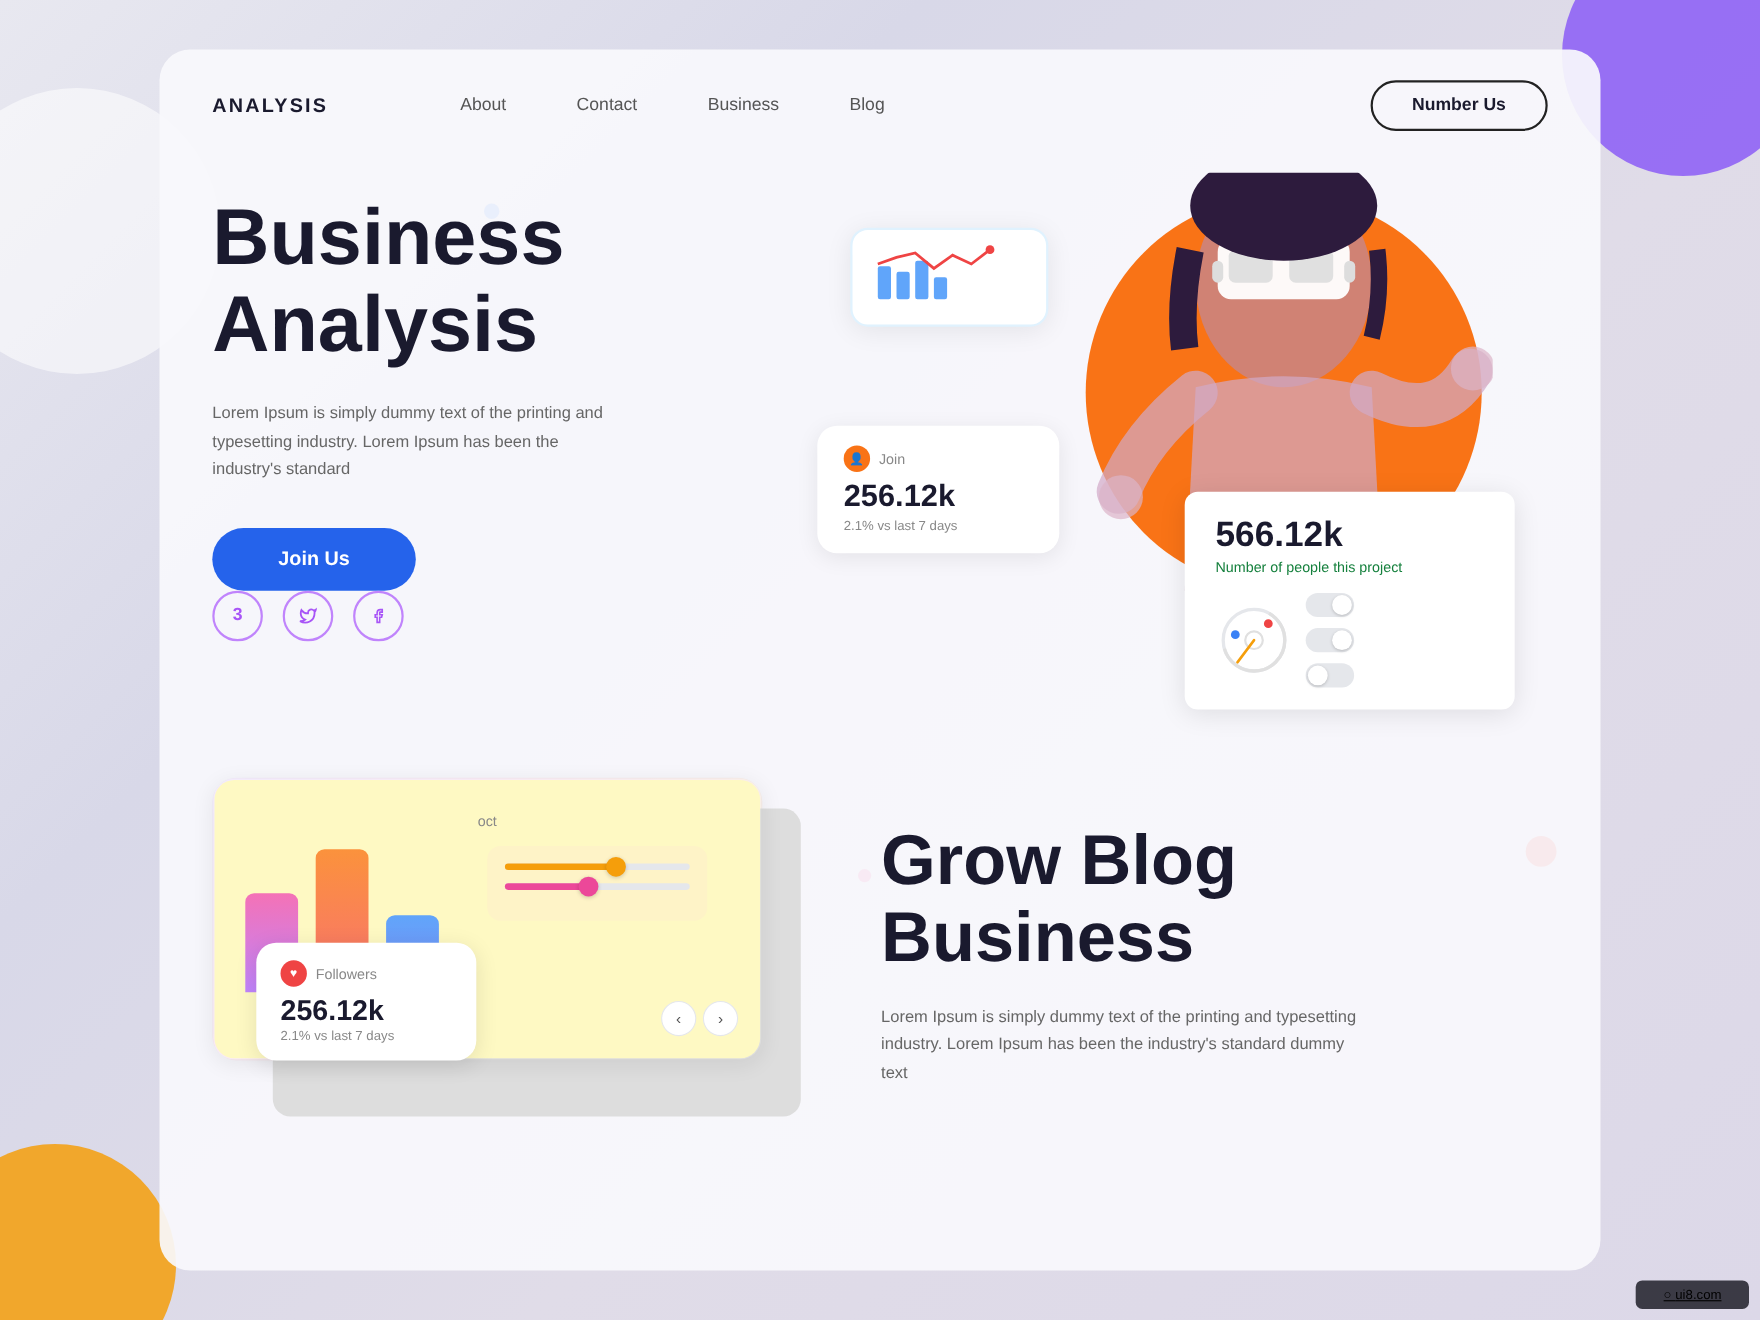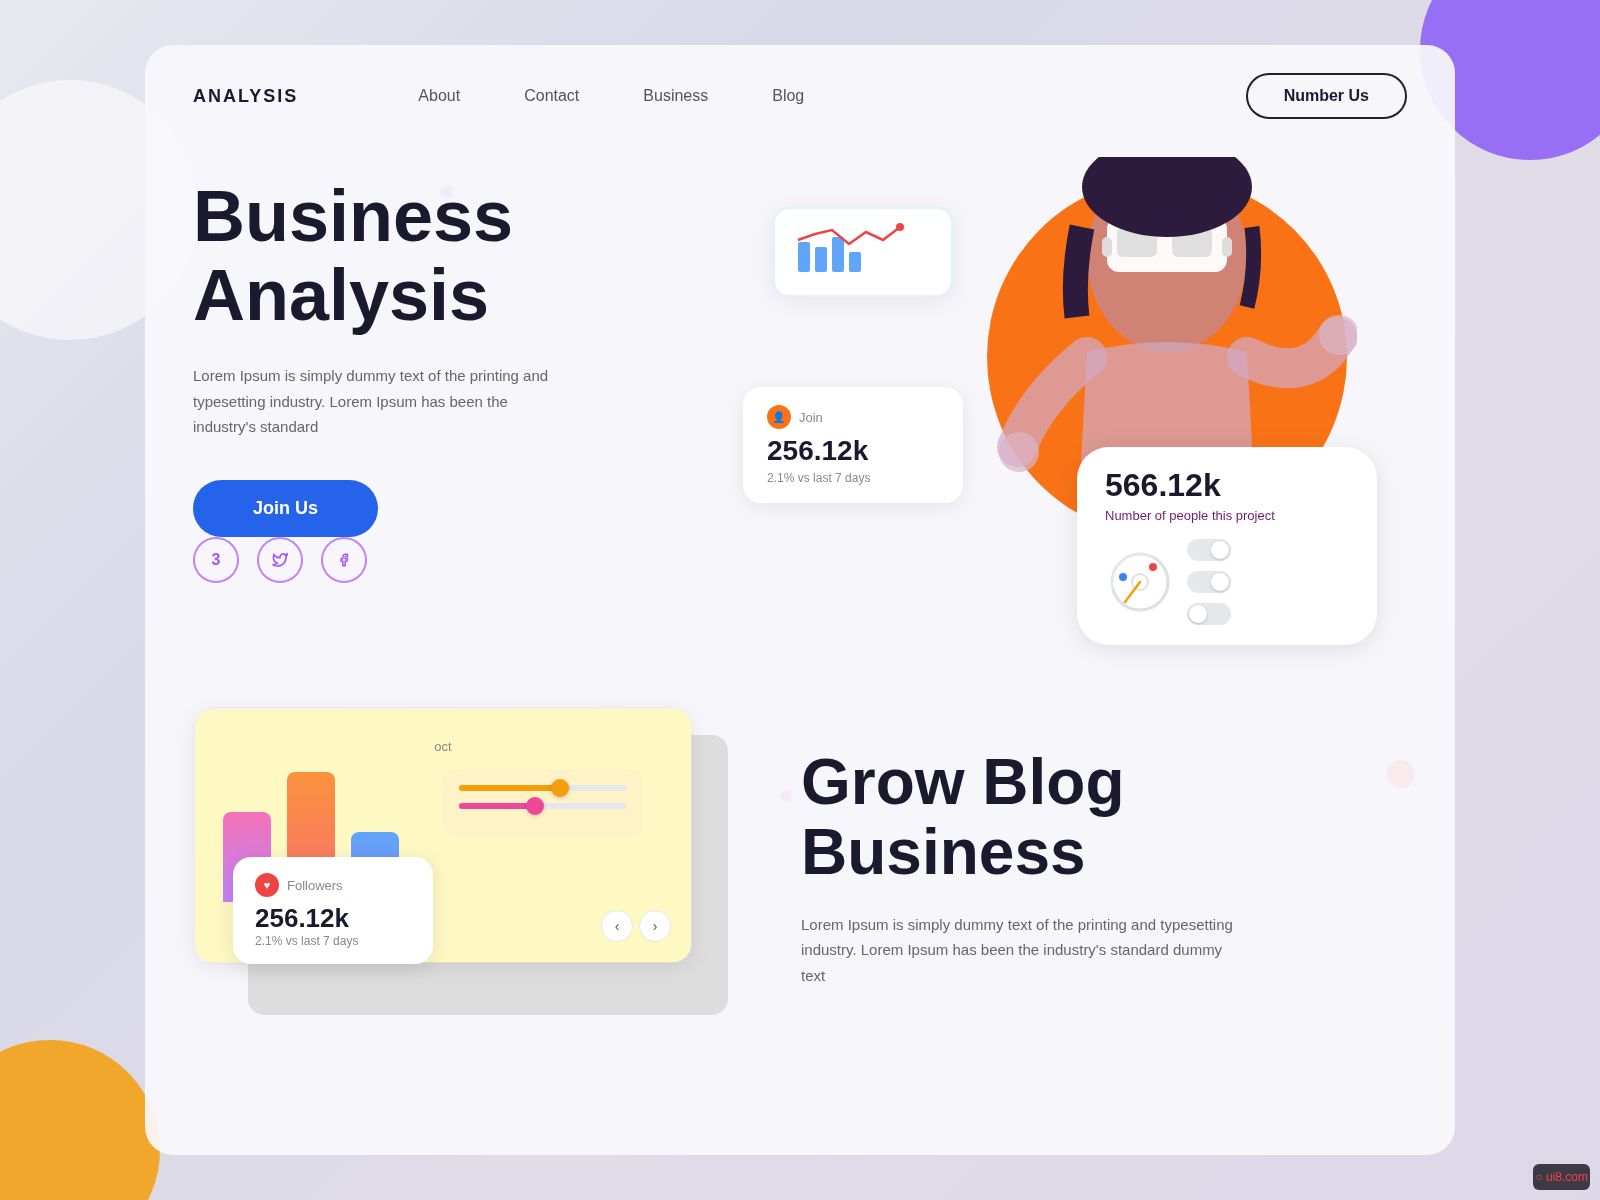--- a/index.html
+++ b/index.html
@@ -283,35 +283,35 @@
       color: #22c55e;
     }
     .reach-change span { color: #888; }
 
     
     .stats-card {
       position: absolute;
       top: 300px;
       right: 30px;
       background: #fff;
-      border-radius: 32px;
+      border-radius: 12px;
       padding: 20px 28px;
       box-shadow: 0 4px 24px rgba(0,0,0,0.1);
       z-index: 10;
       width: 300px;
     }
     .stats-value {
       font-size: 32px;
       font-weight: 800;
       color: #1a1a2e;
       margin-bottom: 4px;
     }
     .stats-desc {
       font-size: 13px;
-      color: #701a75;
+      color: #15803d;
       margin-bottom: 16px;
     }
     .stats-visual {
       display: flex;
       align-items: center;
       gap: 12px;
     }
     .dial-circle {
       width: 70px;
       height: 70px;
@@ -528,25 +528,26 @@
       left: 55px;
       z-index: 0;
     }
 
     
     .watermark {
       position: absolute;
       bottom: 10px;
       right: 10px;
       background: rgba(30,30,40,0.85);
-      color: #ef4444;
+      color: #000000;
       font-size: 12px;
-      padding: 6px 2px;
+      padding: 6px 25px;
       border-radius: 6px;
       z-index: 100;
+      text-decoration: underline;
     }
   </style>
 </head>
 <body>
 
 <div class="bg-circle-white-left"></div>
 <div class="bg-circle-purple-top-right"></div>
 <div class="bg-circle-orange-bottom-left"></div>
 <div class="bg-dot-blue"></div>
 <div class="bg-dot-purple"></div>

